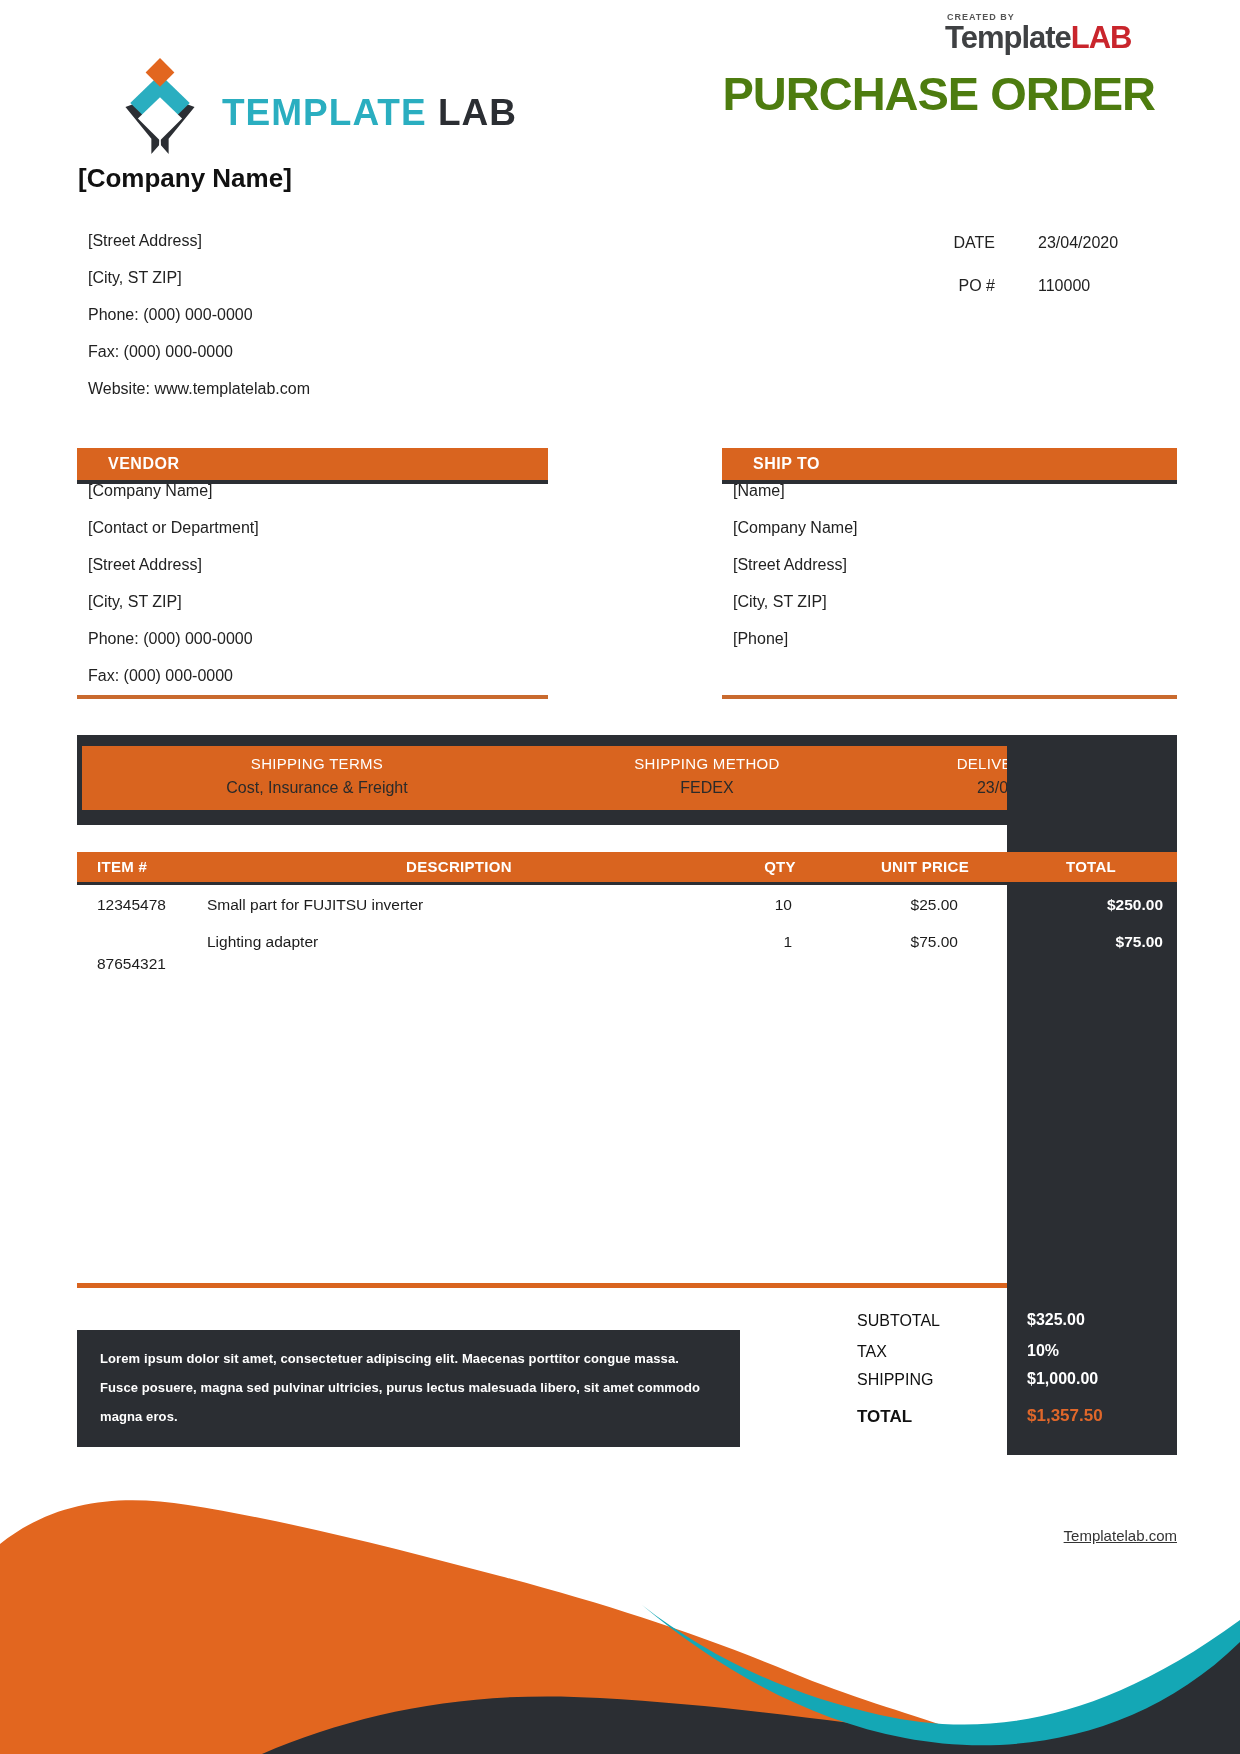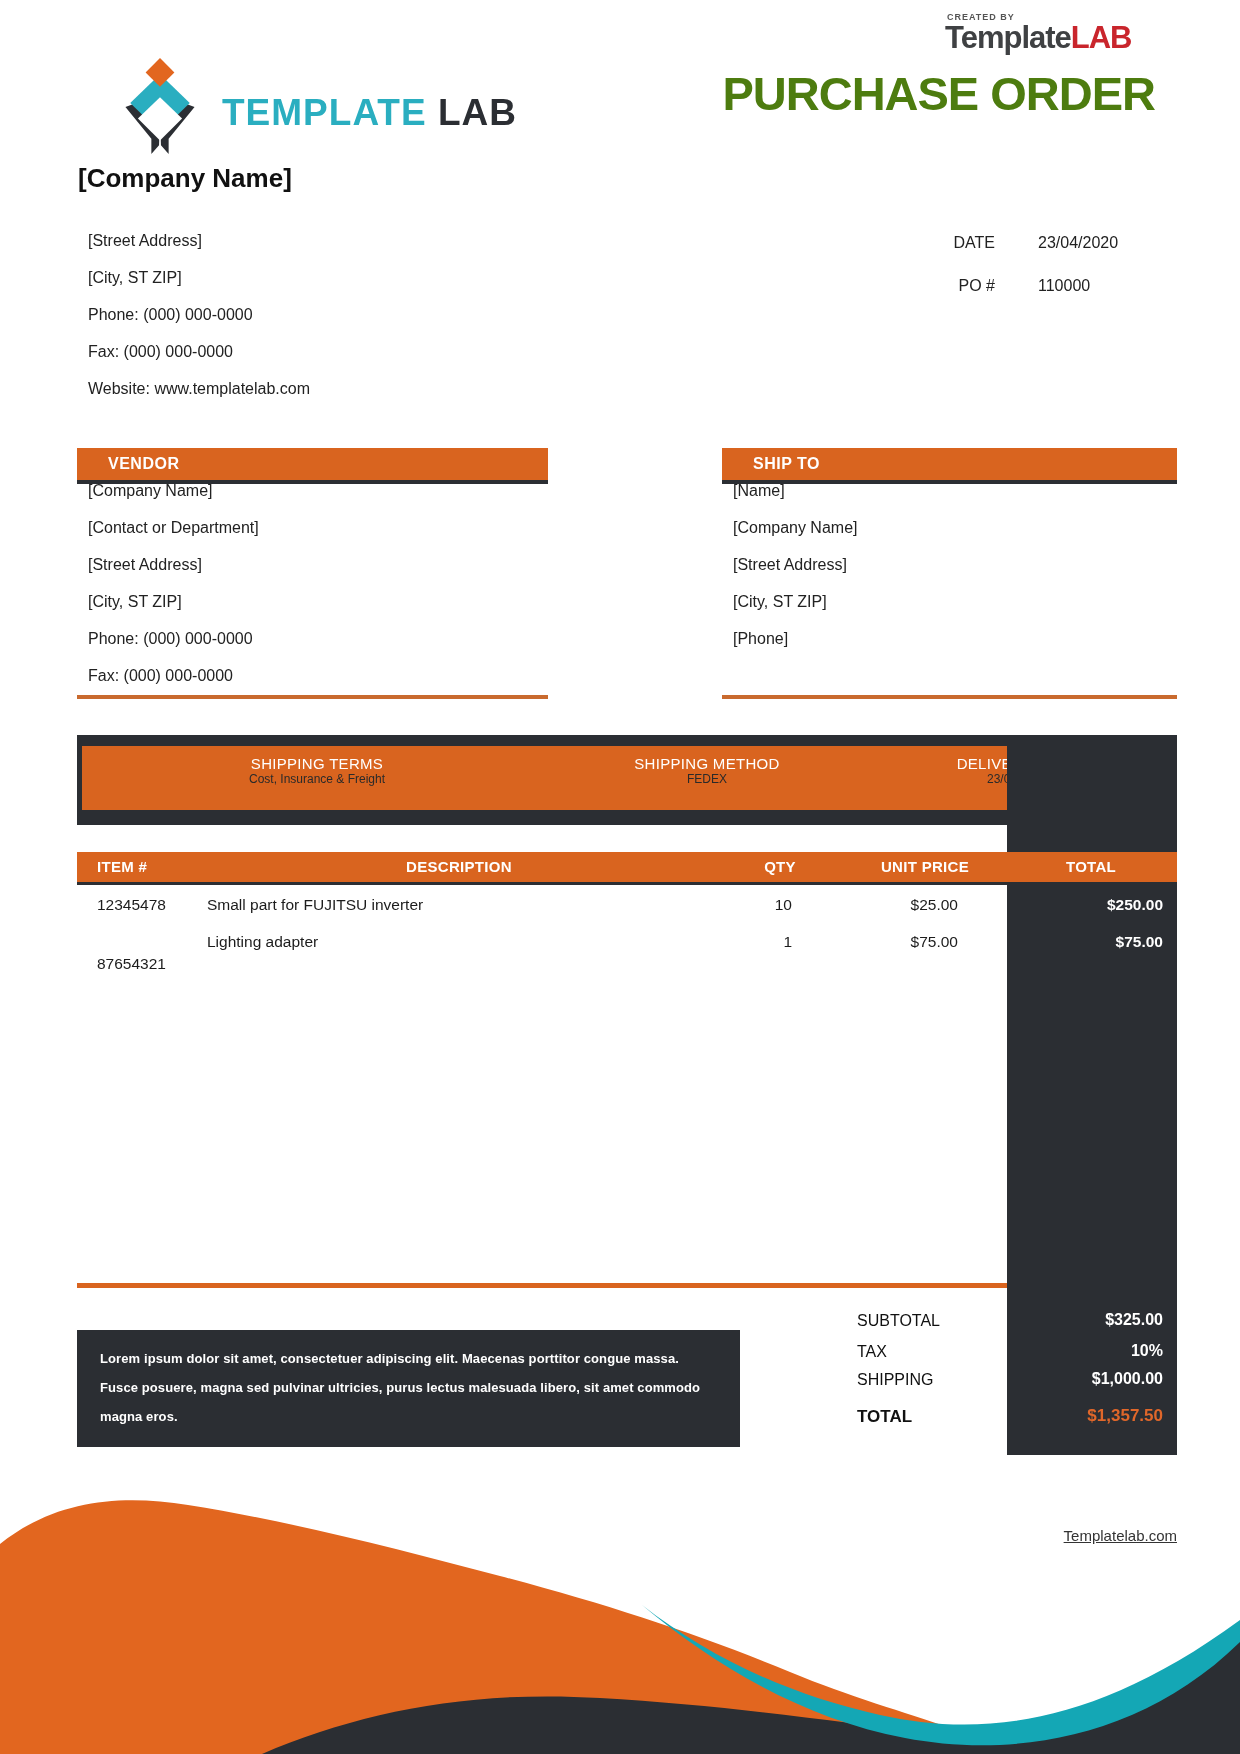--- a/index.html
+++ b/index.html
@@ -29,21 +29,21 @@
   .meta-value{position:absolute;left:1038px;font-size:16px;color:#222;}
 
   .secbar{position:absolute;top:440px;height:32px;background:#d9641f;border-bottom:4px solid #2b2e33;
           color:#fff;font-size:16px;font-weight:bold;letter-spacing:0.5px;line-height:32px;margin-top:8px;}
   .sec-underline{position:absolute;top:695px;height:4px;background:#c96a2e;}
 
   .shipbar-outer{position:absolute;left:77px;top:735px;width:1100px;height:90px;background:#2b2e33;}
   .shipbar-inner{position:absolute;left:5px;top:11px;width:1090px;height:64px;background:#d9641f;}
   .shipcol{position:absolute;top:0;height:64px;text-align:center;}
   .shipcol .h{margin-top:9px;font-size:15px;font-weight:normal;color:#fff;letter-spacing:0.3px;}
-  .shipcol .v{font-size:12px;color:#2a2a2a;}
+  .shipcol .v{margin-top:7px;font-size:16px;color:#2a2a2a;}
 
   .dark-col{position:absolute;left:1007px;top:735px;width:170px;height:720px;background:#2b2e33;}
 
   .items-header{position:absolute;left:77px;top:852px;width:1100px;height:30px;background:#d9641f;
                 border-bottom:3px solid #2b2e33;}
   .ith{position:absolute;top:0;line-height:30px;font-size:15px;font-weight:bold;color:#fff;
        letter-spacing:0.3px;text-align:center;}
   .cell{position:absolute;font-size:15.5px;color:#1c1c1c;}
   .cell.right{text-align:right;}
   .cell.totalv{color:#fff;font-weight:bold;}
@@ -51,21 +51,21 @@
   .divider{position:absolute;left:77px;top:1283px;width:930px;height:5px;background:#d9641f;}
 
   .comments-head{position:absolute;left:77px;top:1296px;width:663px;height:34px;background:#d9641f;
                  color:#2b2b2b;font-size:16px;font-weight:bold;line-height:34px;padding-left:0;}
   .comments-head span{margin-left:23px;}
   .comments-body{position:absolute;left:77px;top:1330px;width:663px;height:117px;background:#2b2e33;}
   .comments-body p{margin:14px 30px 0 23px;font-size:13px;line-height:29px;color:#fff;
                    font-weight:bold;letter-spacing:0.1px;}
 
   .tot-label{position:absolute;left:857px;font-size:16px;color:#111;}
-  .tot-value{position:absolute;left:1027px;width:136px;text-align:right;font-size:16px;
+  .tot-value{position:absolute;left:1027px;width:136px;font-size:16px;
              font-weight:bold;color:#fff;}
   .tot-label.final{font-weight:bold;font-size:17px;}
   .tot-value.final{color:#e0672a;font-size:17px;}
 
   .weblink{position:absolute;left:1000px;top:1527px;width:177px;text-align:right;
            font-size:15px;color:#333;text-decoration:underline;cursor:pointer;}
 
   .footer-svg{position:absolute;left:0;top:1450px;width:1240px;height:304px;}
   .logo-svg{position:absolute;left:108px;top:58px;width:104px;height:96px;}
 </style>

